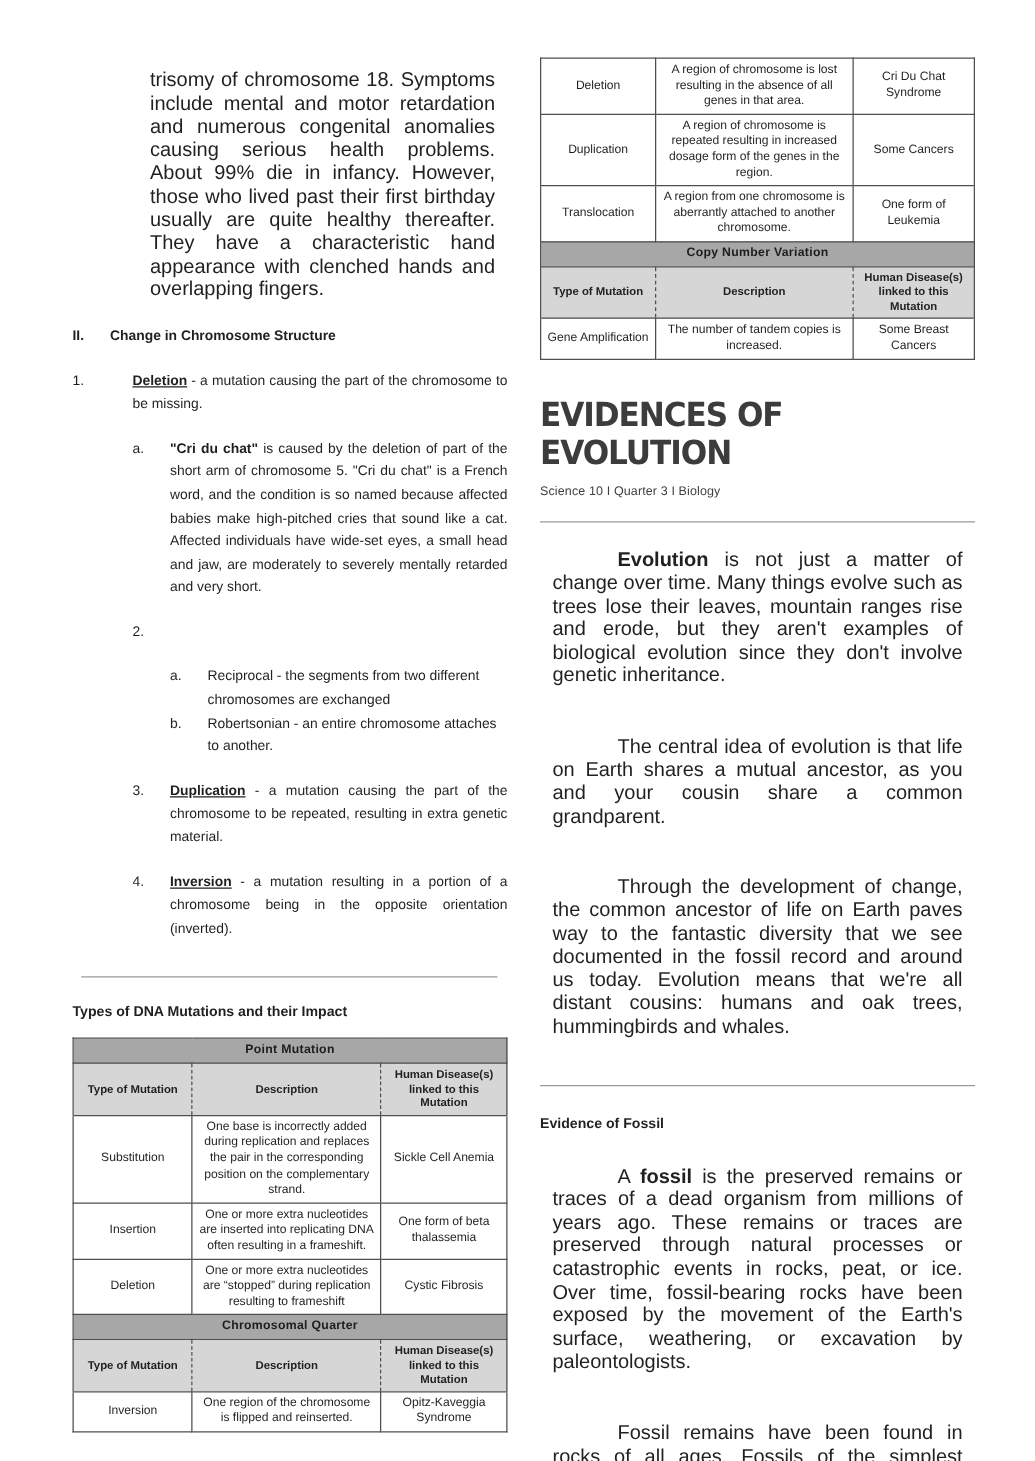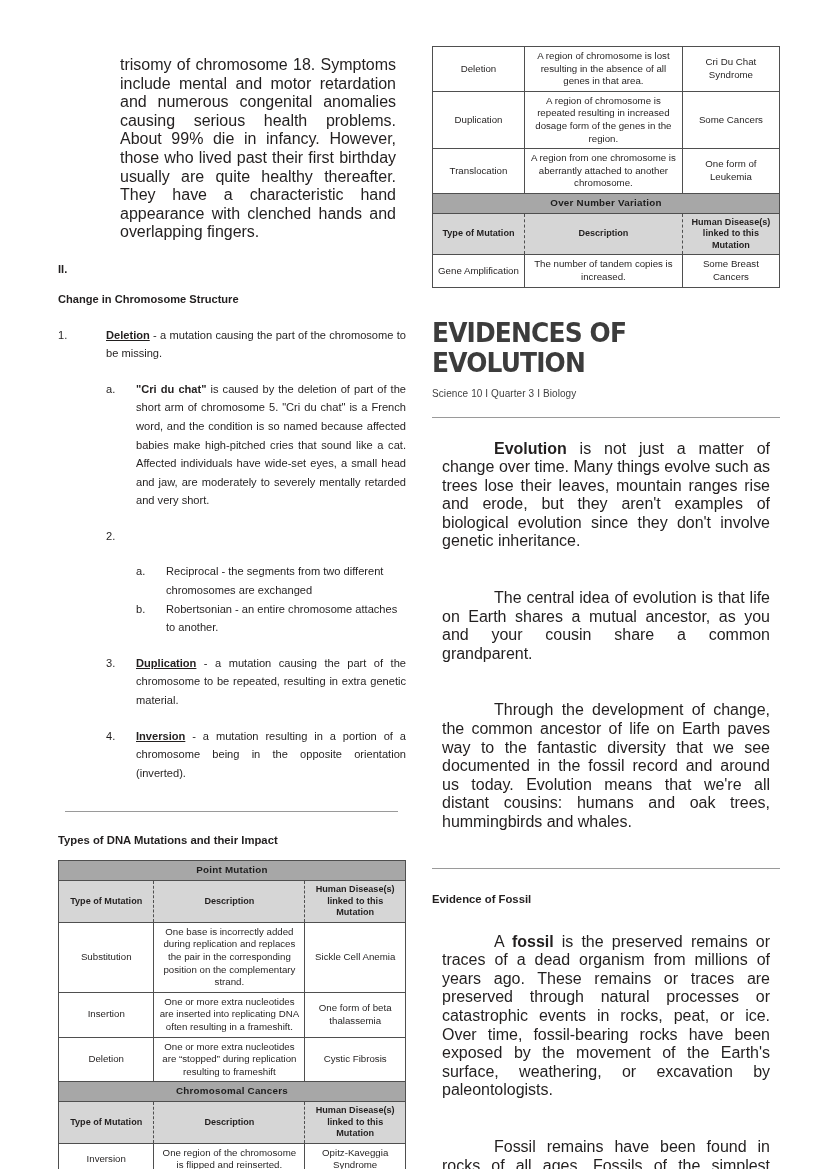--- a/index.html
+++ b/index.html
@@ -47,21 +47,20 @@
   .b { font-weight: bold; }
   .bu { font-weight: bold; text-decoration: underline; }
 
   
   .roman-head {
     display: flex;
     font-size: 11.1px;
     font-weight: bold;
     line-height: 18.6px;
     margin-top: 18px;
-    flex-direction: column;
   }
   .roman-head .marker { width: 30px; flex: 0 0 30px; }
 
   .lvl1 {
     display: flex;
     margin-top: 17px;
     font-size: 11.1px;
     line-height: 18.6px;
   }
   .lvl1 > .marker { width: 48px; flex: 0 0 48px; }
@@ -275,21 +274,21 @@
           <td>Insertion</td>
           <td>One or more extra nucleotides are inserted into replicating DNA often resulting in a frameshift.</td>
           <td>One form of beta thalassemia</td>
         </tr>
         <tr>
           <td>Deletion</td>
           <td>One or more extra nucleotides are “stopped” during replication resulting to frameshift</td>
           <td>Cystic Fibrosis</td>
         </tr>
         <tr class="band">
-          <td colspan="3">Chromosomal Cancers</td>
+          <td colspan="3">Chromosomal Quarter</td>
         </tr>
         <tr class="colhead">
           <td>Type of Mutation</td>
           <td>Description</td>
           <td><span>Human Disease(s)</span><br><span>linked to this Mutation</span></td>
         </tr>
         <tr>
           <td>Inversion</td>
           <td>One region of the chromosome is flipped and reinserted.</td>
           <td>Opitz-Kaveggia Syndrome</td>
@@ -316,21 +315,21 @@
           <td>Duplication</td>
           <td>A region of chromosome is repeated resulting in increased dosage form of the genes in the region.</td>
           <td>Some Cancers</td>
         </tr>
         <tr>
           <td>Translocation</td>
           <td>A region from one chromosome is aberrantly attached to another chromosome.</td>
           <td>One form of Leukemia</td>
         </tr>
         <tr class="band">
-          <td colspan="3">Over Number Variation</td>
+          <td colspan="3">Copy Number Variation</td>
         </tr>
         <tr class="colhead">
           <td>Type of Mutation</td>
           <td>Description</td>
           <td><span>Human Disease(s)</span><br><span>linked to this Mutation</span></td>
         </tr>
         <tr>
           <td>Gene Amplification</td>
           <td>The number of tandem copies is increased.</td>
           <td>Some Breast Cancers</td>

